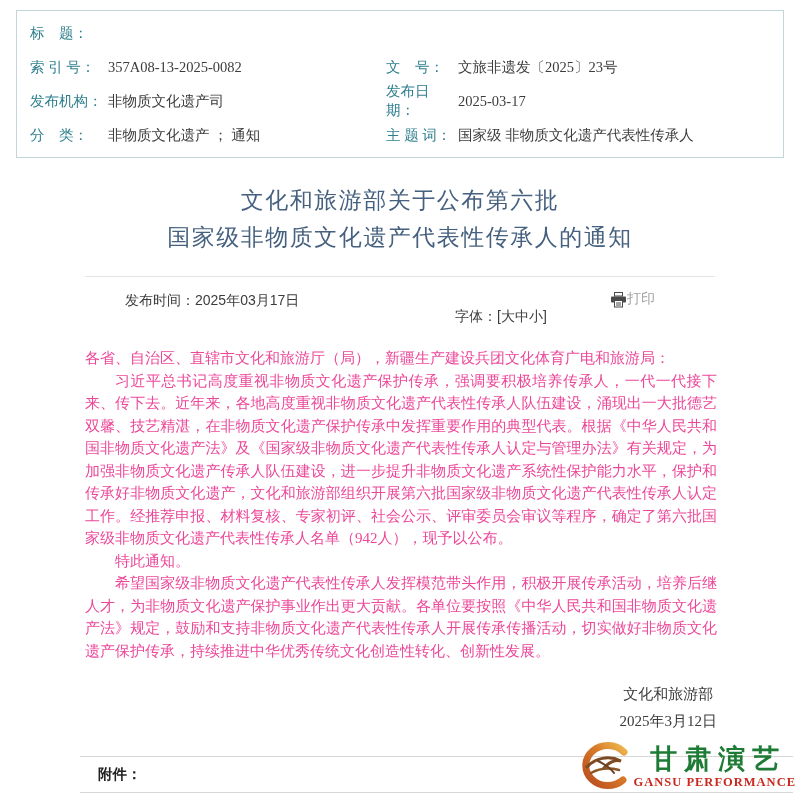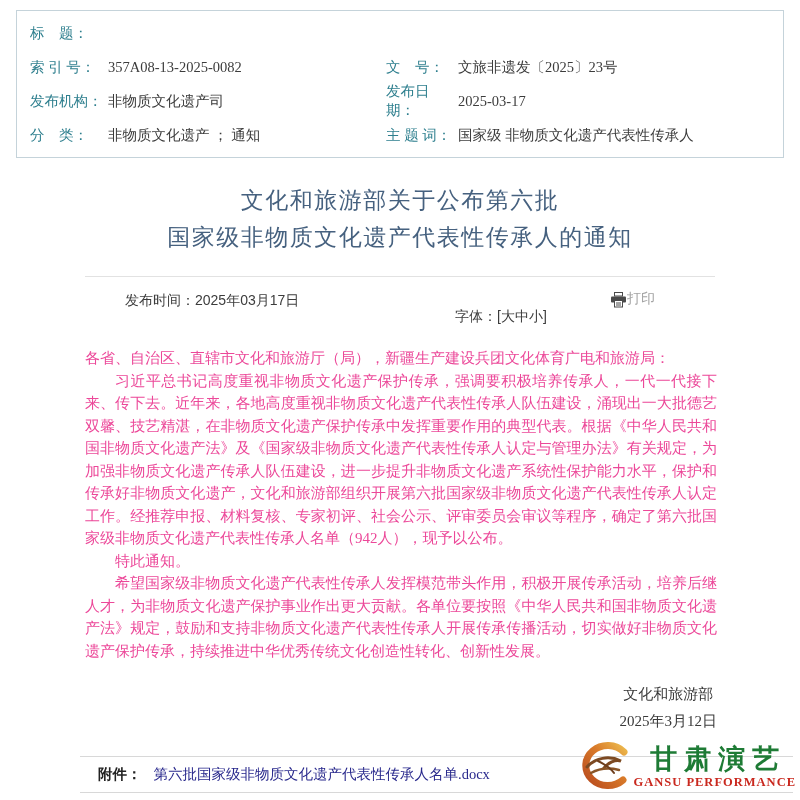--- a/index.html
+++ b/index.html
@@ -131,21 +131,20 @@
     <p>希望国家级非物质文化遗产代表性传承人发挥模范带头作用，积极开展传承活动，培养后继人才，为非物质文化遗产保护事业作出更大贡献。各单位要按照《中华人民共和国非物质文化遗产法》规定，鼓励和支持非物质文化遗产代表性传承人开展传承传播活动，切实做好非物质文化遗产保护传承，持续推进中华优秀传统文化创造性转化、创新性发展。</p>
   </div>
 
   <div class="signature">
     <div>文化和旅游部</div>
     <div>2025年3月12日</div>
   </div>
 
   <div class="attachment">
     <span class="att-label">附件：</span>
-    <a href="#">第六批国家级非物质文化遗产代表性传承人名单.docx</a>
   </div>
 
   <div class="logo">
     <span style="display:inline-flex;">
       <svg width="58" height="54" viewBox="0 0 58 54">
         <defs>
           <linearGradient id="gold" x1="0" y1="1" x2="1" y2="0">
             <stop offset="0" stop-color="#b84a1e"></stop>
             <stop offset="0.6" stop-color="#d97b2a"></stop>
             <stop offset="1" stop-color="#ecb94d"></stop>

